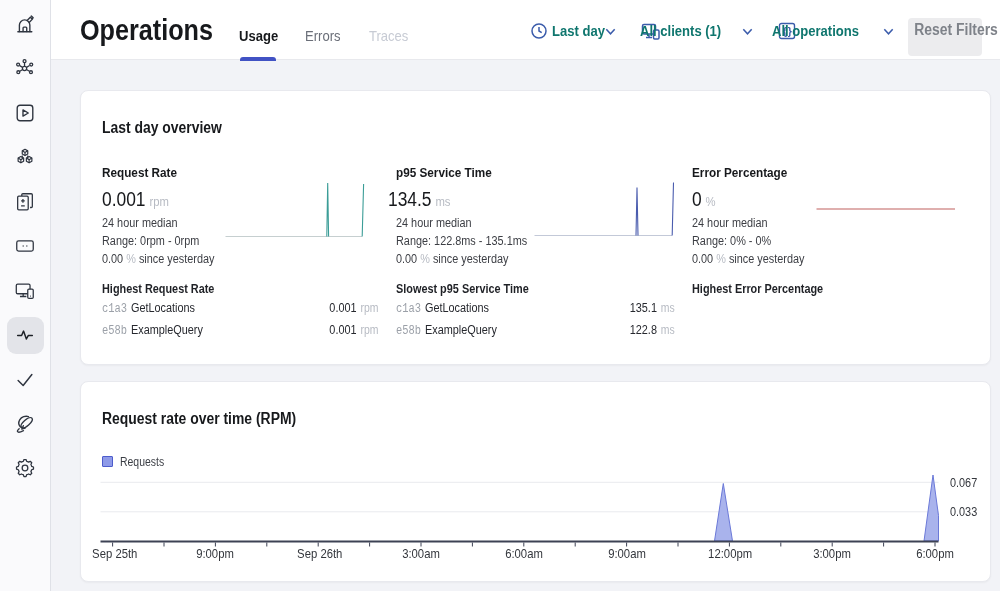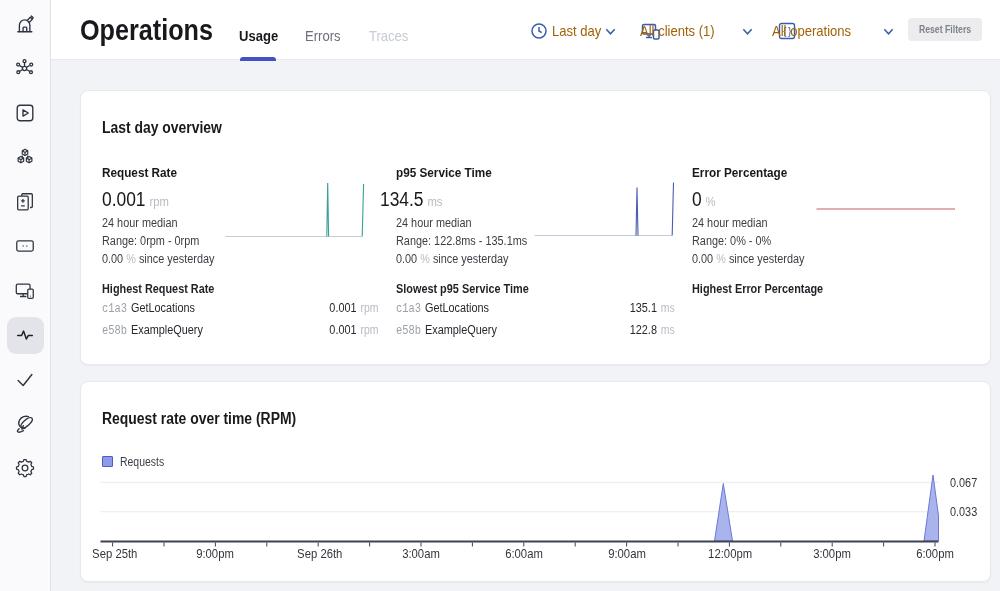--- a/index.html
+++ b/index.html
@@ -16,23 +16,23 @@
 
   
   #header { position:absolute; left:51px; top:0; width:949px; height:60px; background:#ffffff; border-bottom:1px solid #e8e9ed; }
   #title { position:absolute; left:80px; top:13px; font-size:30px; font-weight:bold; color:#17191c; transform:scaleX(.84); transform-origin:0 0; letter-spacing:0; }
   .tab { position:absolute; top:27px; font-size:15px; transform:scaleX(.87); transform-origin:0 0; }
   #tab-usage { left:239px; font-weight:bold; color:#17191c; }
   #tab-errors { left:305px; color:#6a6e78; }
   #tab-traces { left:369px; color:#c7cbd4; }
   #tabline { position:absolute; left:240px; top:57px; width:36px; height:4px; background:#4152c4; border-radius:3px 3px 0 0; }
 
-  .filt { position:absolute; top:22px; height:20px; color:#a16207; font-size:15px; }
+  .filt { position:absolute; top:22px; height:20px; color:#0f766e; font-size:15px;font-weight:bold; }
   .filt svg { vertical-align:-4px; } .chev svg { display:block; }
-  .rstbtn { position:absolute; left:908px; top:18px; width:74px; height:23px; background:#ececee; border-radius:4px; color:#7e8289; font-size:10px; font-weight:bold; text-align:center; line-height:23px; }
+  .rstbtn { position:absolute; left:908px; top:18px; width:74px; height:38px; background:#ececee; border-radius:4px; color:#7e8289; font-size:16px; font-weight:bold; text-align:center; line-height:23px; }
 
   
   .card { position:absolute; background:#fff; border:1px solid #e8e9ee; border-radius:8px; box-shadow:0 1px 2px rgba(0,0,0,.04); }
   #card1 { left:80px; top:90px; width:911px; height:275px; }
   #card2 { left:80px; top:381px; width:911px; height:201px; }
 
   .h16 { font-size:16px; font-weight:bold; color:#17191c; }
   .mh  { font-size:13.5px; font-weight:bold; color:#17191c; }
   .val { font-size:20px; color:#17191c; }
   .unit{ font-size:13px; color:#b7bbc3; }
@@ -190,21 +190,21 @@
 <div class="abs" style="left:102px; top:298.3px;"><span class="sx"><span class="mono">c1a3</span> <span class="nm">GetLocations</span></span></div>
 <div class="abs" style="left:258px; top:298.3px; width:120px; text-align:right;"><span class="sx" style="transform-origin:100% 50%;"><span class="rv">0.001</span> <span class="unit" style="font-size:12px;">rpm</span></span></div>
 <div class="abs" style="left:102px; top:320.1px;"><span class="sx"><span class="mono">e58b</span> <span class="nm">ExampleQuery</span></span></div>
 <div class="abs" style="left:258px; top:320.1px; width:120px; text-align:right;"><span class="sx" style="transform-origin:100% 50%;"><span class="rv">0.001</span> <span class="unit" style="font-size:12px;">rpm</span></span></div>
 <svg class="abs" style="left:225px; top:180px;" width="140" height="58" viewBox="0 0 140 58" fill="none">
   <path d="M0.5 56.5H137" stroke="#c6cfd0" stroke-width="1"></path>
   <path d="M101.8 56.5 102.7 3 103.6 56.5 M137.2 56.5 138.6 4" stroke="#3b9d97" stroke-width="1.1"></path>
 </svg>
 
 <div class="abs mh sx" style="left:396px; top:165px;">p95 Service Time</div>
-<div class="abs" style="left:380px; top:188px;"><span class="sx"><span class="val">134.5</span> <span class="unit">ms</span></span></div>
+<div class="abs" style="left:388px; top:188px;"><span class="sx"><span class="val">134.5</span> <span class="unit">ms</span></span></div>
 <div class="abs sm sx" style="left:396px; top:215.5px;">24 hour median</div>
 <div class="abs sm sx" style="left:396px; top:233.7px;">Range: 122.8ms - 135.1ms</div>
 <div class="abs sm sx" style="left:396px; top:251.9px;">0.00 <span class="unit" style="font-size:12.5px;">%</span> since yesterday</div>
 <div class="abs lh sx" style="left:396px; top:282px;">Slowest p95 Service Time</div>
 <div class="abs" style="left:396px; top:298.3px;"><span class="sx"><span class="mono">c1a3</span> <span class="nm">GetLocations</span></span></div>
 <div class="abs" style="left:555px; top:298.3px; width:120px; text-align:right;"><span class="sx" style="transform-origin:100% 50%;"><span class="rv">135.1</span> <span class="unit" style="font-size:12px;">ms</span></span></div>
 <div class="abs" style="left:396px; top:320.1px;"><span class="sx"><span class="mono">e58b</span> <span class="nm">ExampleQuery</span></span></div>
 <div class="abs" style="left:555px; top:320.1px; width:120px; text-align:right;"><span class="sx" style="transform-origin:100% 50%;"><span class="rv">122.8</span> <span class="unit" style="font-size:12px;">ms</span></span></div>
 <svg class="abs" style="left:534px; top:180px;" width="140" height="58" viewBox="0 0 140 58" fill="none">
   <path d="M0.5 55.5H138" stroke="#c3c9d8" stroke-width="1"></path>

